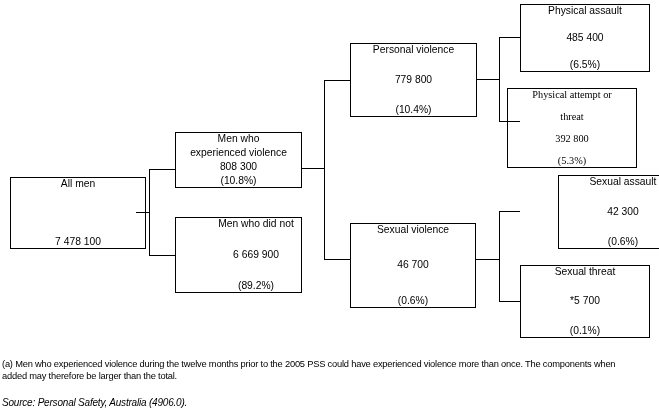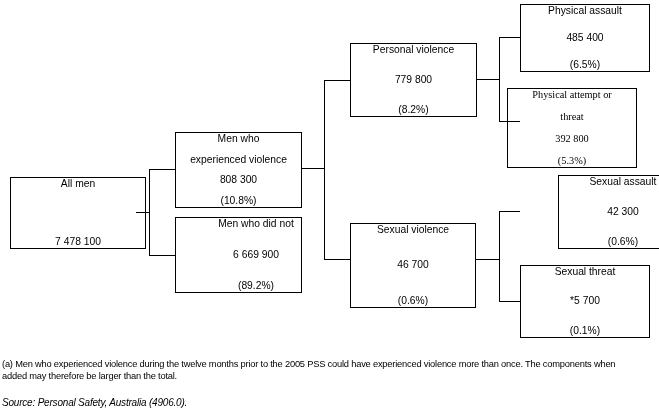--- a/index.html
+++ b/index.html
@@ -26,21 +26,21 @@
     line-height: 12.3px;
   }
   .node span { display: block; white-space: nowrap; }
   .line-h, .line-v { position: absolute; background: #000000; }
   .line-h { height: 1px; }
   .line-v { width: 1px; }
 
   
   #box-all-men               { left: 10px;  top: 177px; width: 136px; height: 72px; }
   
-  #box-experienced           { left: 175px; top: 132px; width: 127px; height: 76px; }
+  #box-experienced           { left: 175px; top: 132px; width: 127px; height: 56px; }
   #box-not-experienced       { left: 175px; top: 217px; width: 127px; height: 76px; padding-left: 35px; }
   
   #box-physical-violence     { left: 350px; top: 43px;  width: 127px; height: 74px; }
   #box-sexual-violence       { left: 350px; top: 223px; width: 126px; height: 85px; }
   
   #box-physical-assault      { left: 520px; top: 4px;   width: 130px; height: 68px; }
   #box-physical-attempt      { left: 507px; top: 88px;  width: 130px; height: 80px; font-family: Liberation Serif, serif; }
   #box-sexual-assault        { left: 520px; top: 175px; width: 130px; height: 74px; margin-left: 38px; }
   #box-sexual-threat         { left: 520px; top: 265px; width: 130px; height: 73px; }
 
@@ -103,21 +103,21 @@
 
   <div class="node" id="box-not-experienced">
     <span>Men who did not</span>
     <span>6 669 900</span>
     <span>(89.2%)</span>
   </div>
 
   <div class="node" id="box-physical-violence">
     <span>Personal violence</span>
     <span>779 800</span>
-    <span>(8.2%)</span>
+    <span>(10.4%)</span>
   </div>
 
   <div class="node" id="box-sexual-violence">
     <span>Sexual violence</span>
     <span>46 700</span>
     <span>(0.6%)</span>
   </div>
 
   <div class="node" id="box-physical-assault">
     <span>Physical assault</span>

